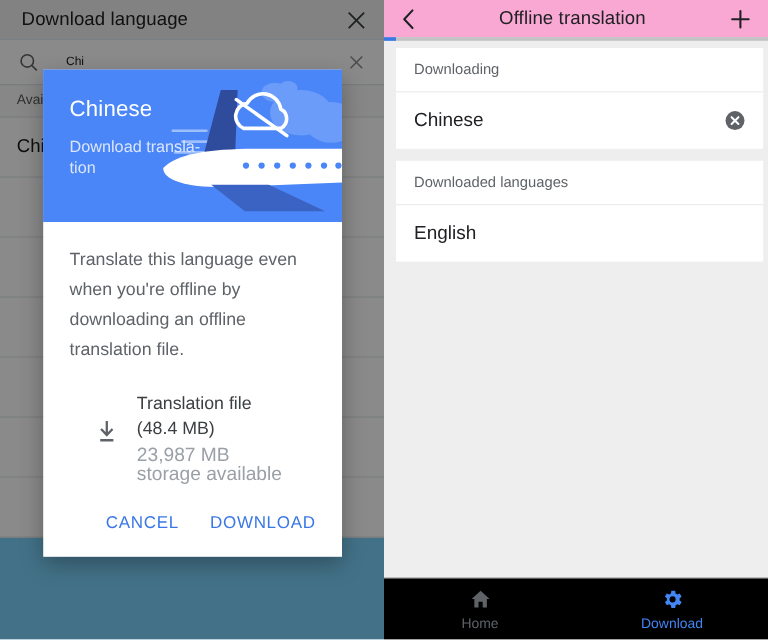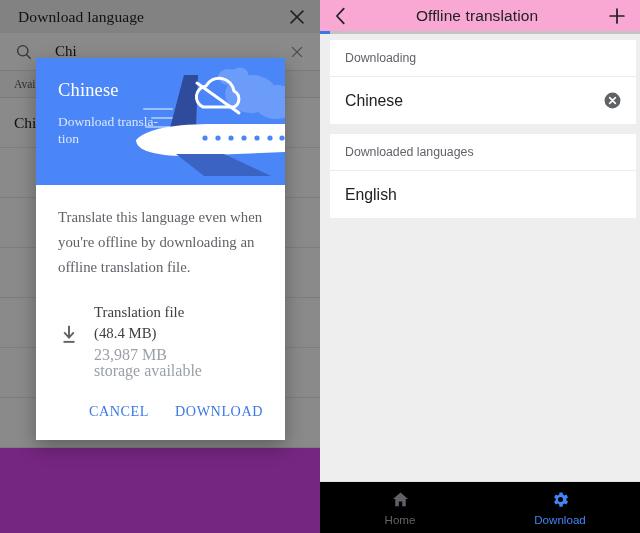--- a/index.html
+++ b/index.html
@@ -18,23 +18,22 @@
     position: absolute;
     inset: 0;
     display: flex;
   }
 
   
   .left-panel {
     position: relative;
     width: 320px;
     height: 533px;
-    background: #d946ef;
+    background: #7dd3fc;
     overflow: hidden;
-    font-family: Liberation Serif, serif;
   }
   .lp-titlebar {
     height: 33px;
     background: #f1f1f1;
     display: flex;
     align-items: center;
     padding: 0 12px 0 18px;
     box-sizing: border-box;
   }
   .lp-title {
@@ -54,21 +53,21 @@
     display: flex;
     align-items: center;
     background: #ffffff;
     padding: 0 14px 0 14px;
     box-sizing: border-box;
     border-bottom: 1px solid #e4e4e4;
   }
   .lp-search .sicon { width: 20px; height: 20px; flex: none; }
   .lp-search-value {
     flex: 1;
-    font-size: 15px;
+    font-size: 10px;
     color: #1a1a1a;
     padding-left: 21px;
   }
   .lp-search .xicon { width: 18px; height: 18px; flex: none; opacity: .62; }
   .lp-section-head {
     height: 27px;
     display: flex;
     align-items: center;
     padding-left: 14px;
     font-size: 11.5px;
@@ -135,20 +134,21 @@
   .dlg-body {
     padding: 20px 22px 4px 22px;
     font-size: 14.8px;
     line-height: 25px;
     color: #5f6368;
   }
   .dlg-file {
     display: flex;
     align-items: flex-start;
     padding: 18px 22px 4px 22px;
+    margin-left: 20px;
   }
   .dlg-dl-icon {
     width: 22px;
     height: 22px;
     flex: none;
     margin-top: 22px;
     margin-right: 14px;
   }
   .dlg-file-main {
     font-size: 14.8px;

